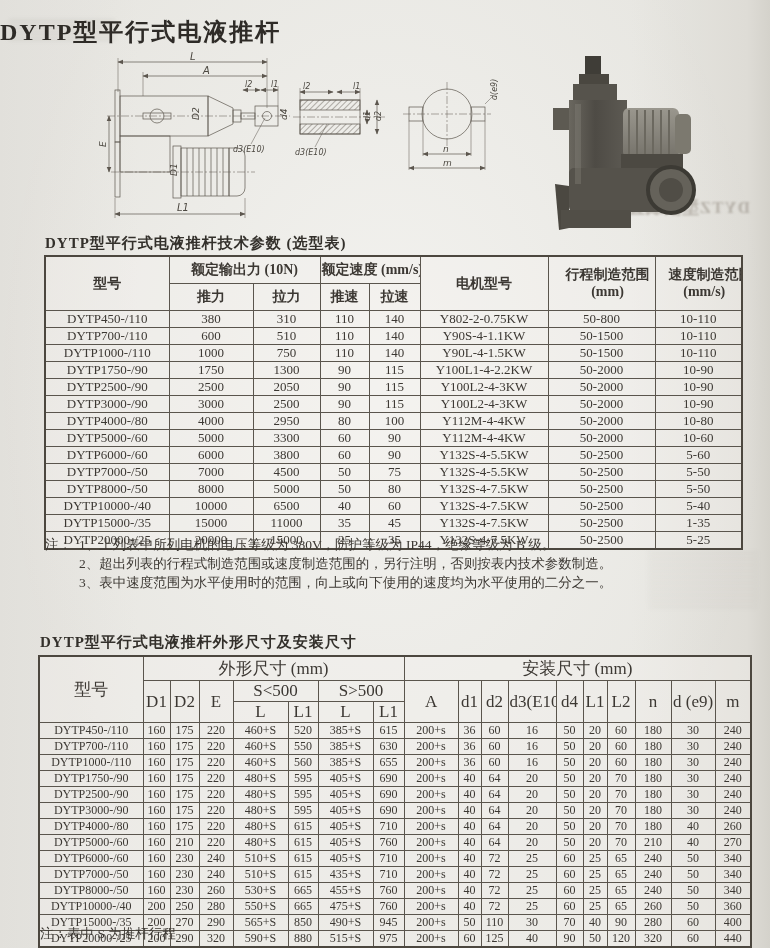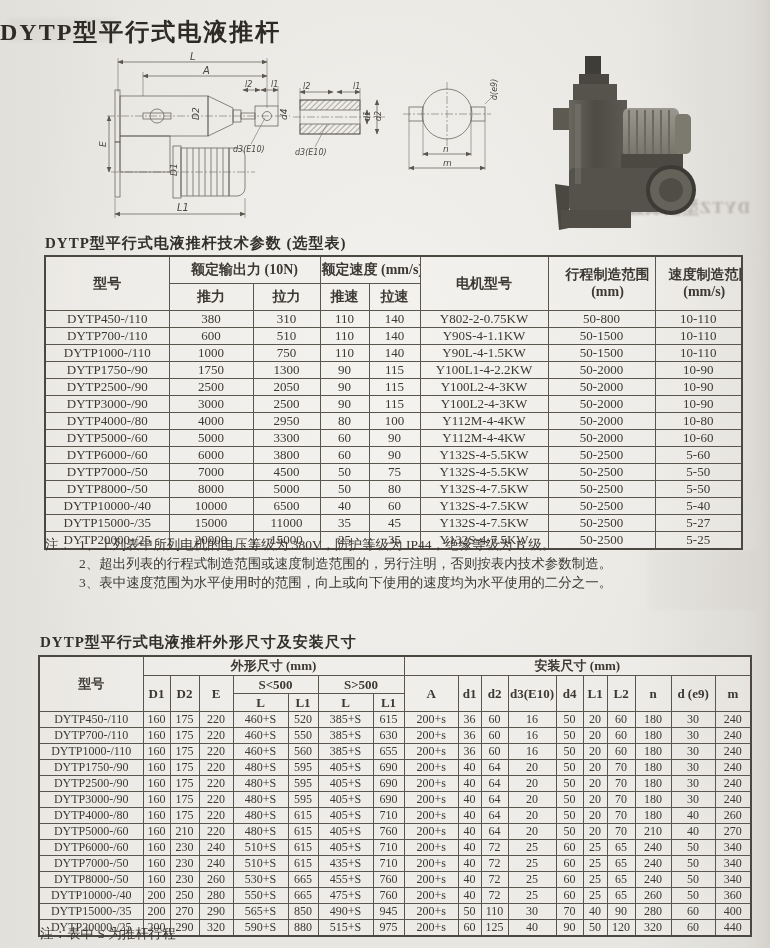--- a/index.html
+++ b/index.html
@@ -33,21 +33,21 @@
   table{border-collapse:collapse;table-layout:fixed;background:rgba(245,244,240,0.35);}
   th,td{
     border:1px solid #5a554d;
     text-align:center;vertical-align:middle;
     padding:0 1px;color:#3c3833;overflow:hidden;white-space:nowrap;
   }
   .t1{position:absolute;left:44px;top:255px;width:697px;border:2px solid #4c473f;}
   .t1 th{font-size:14px;font-weight:bold;height:26px;}
   .t1 td{font-size:13px;height:15px;}
   .t2{position:absolute;left:38px;top:655px;width:708px;border:2px solid #4c473f;}
-  .t2 th{font-size:13px;font-weight:bold;height:17px;}
+  .t2 th{font-size:17px;font-weight:normal;height:17px;}
   .t2 td{font-size:12px;height:14px;}
   .two-line span{display:block;line-height:1.15;margin-left:12px;}
   
   .notes{position:absolute;left:45px;top:535px;width:680px;font-size:13.5px;line-height:19px;color:#3c3833;}
   .notes .row{position:relative;padding-left:34px;}
   .notes .pfx{position:absolute;left:0;top:0;}
   .notes .cont{padding-left:48px;}
   .note2{position:absolute;left:40px;top:925px;font-size:13.5px;color:#3c3833;}
   
   .artifact{position:absolute;pointer-events:none;}
@@ -366,21 +366,21 @@
           <td>5-40</td>
         </tr>
         <tr>
           <td>DYTP15000-/35</td>
           <td>15000</td>
           <td>11000</td>
           <td>35</td>
           <td>45</td>
           <td>Y132S-4-7.5KW</td>
           <td>50-2500</td>
-          <td>5-27</td>
+          <td>1-35</td>
         </tr>
         <tr>
           <td>DYTP20000-/25</td>
           <td>20000</td>
           <td>15000</td>
           <td>25</td>
           <td>35</td>
           <td>Y132S-4-7.5KW</td>
           <td>50-2500</td>
           <td>5-25</td>

